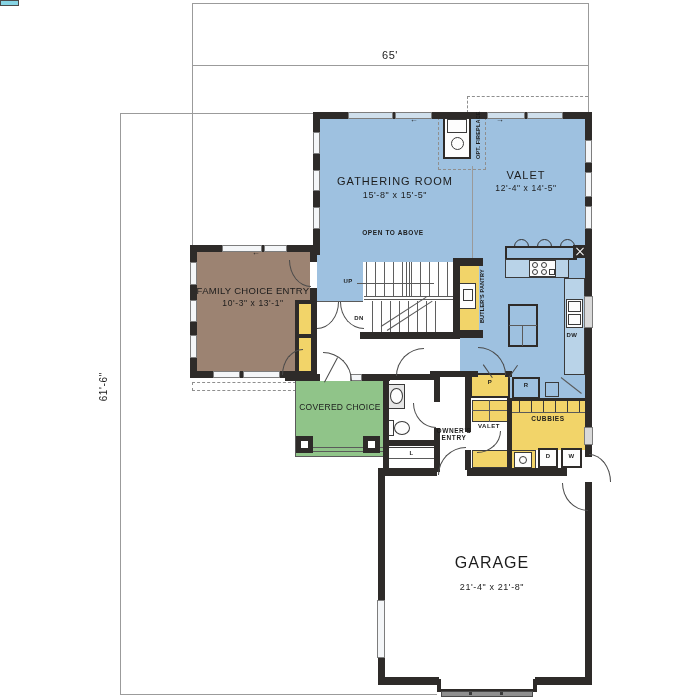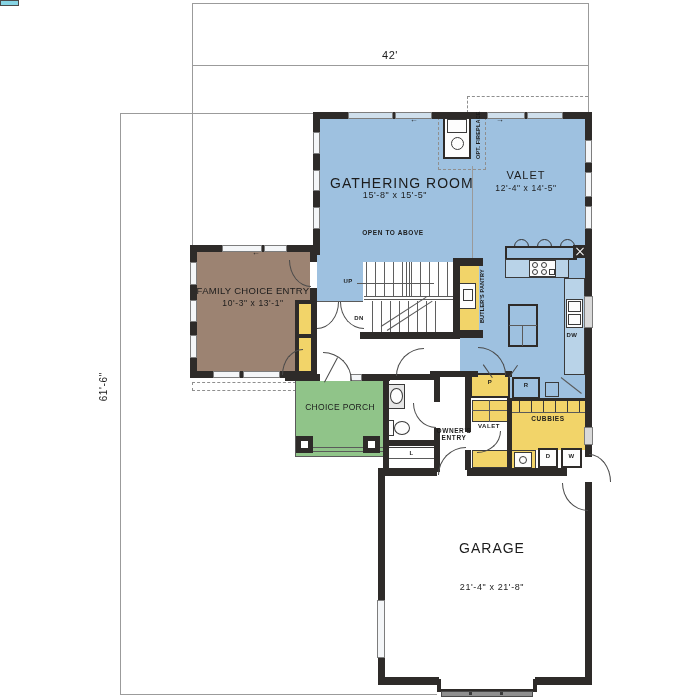--- a/index.html
+++ b/index.html
@@ -219,40 +219,40 @@
   <div class="arc arc-tl" style="left:396px;top:348px;width:28px;height:28px;"></div>
   <div class="arc arc-tr" style="left:478px;top:347px;width:28px;height:28px;"></div>
   <div class="arc arc-bl" style="left:413px;top:403px;width:23px;height:25px;"></div>
   <div class="arc arc-br" style="left:477px;top:431px;width:24px;height:22px;"></div>
   <div class="arc arc-tl" style="left:438px;top:447px;width:28px;height:28px;"></div>
   <div class="arc arc-bl" style="left:562px;top:483px;width:26px;height:28px;"></div>
   <div class="arc arc-tr" style="left:589px;top:454px;width:22px;height:28px;"></div>
   <div class="leaf" style="left:492px;top:362px;width:1px;height:16px;transform:rotate(-35deg);transform-origin:bottom left;"></div>
   <div class="leaf" style="left:508px;top:362px;width:1px;height:16px;transform:rotate(35deg);transform-origin:bottom left;"></div>
 
-  <div class="lbl" style="left:330px;top:49px;width:120px;font-size:11px;">42'</div>
+  <div class="lbl" style="left:330px;top:49px;width:120px;font-size:11px;">65'</div>
   <div class="lbl rot" style="left:74px;top:381px;width:60px;font-size:10px;">61'-6"</div>
 
-  <div class="lbl" style="left:330px;top:175px;width:130px;font-size:14px;letter-spacing:1px;">GATHERING ROOM</div>
+  <div class="lbl" style="left:330px;top:175px;width:130px;font-size:11px;letter-spacing:1px;">GATHERING ROOM</div>
   <div class="lbl" style="left:330px;top:190px;width:130px;font-size:9px;">15'-8" x 15'-5"</div>
   <div class="lbl" style="left:348px;top:229px;width:90px;font-size:6.5px;font-weight:bold;">OPEN TO ABOVE</div>
 
   <div class="lbl" style="left:482px;top:169px;width:88px;font-size:11px;letter-spacing:1px;">VALET</div>
   <div class="lbl" style="left:482px;top:184px;width:88px;font-size:8.5px;">12'-4" x 14'-5"</div>
 
   <div class="lbl" style="left:194px;top:286px;width:118px;font-size:9.5px;letter-spacing:.3px;">FAMILY CHOICE ENTRY</div>
   <div class="lbl" style="left:194px;top:299px;width:118px;font-size:8.5px;">10'-3" x 13'-1"</div>
 
-  <div class="lbl" style="left:293px;top:403px;width:94px;font-size:8.5px;letter-spacing:.3px;">CHOICE PORCH</div>
+  <div class="lbl" style="left:293px;top:403px;width:94px;font-size:8.5px;letter-spacing:.3px;">COVERED CHOICE</div>
 
   <div class="lbl wrap" style="left:436px;top:427px;width:36px;font-size:6.5px;font-weight:bold;">OWNER'S ENTRY</div>
   <div class="lbl" style="left:471px;top:423px;width:36px;font-size:6px;font-weight:bold;">VALET</div>
   <div class="lbl" style="left:512px;top:415px;width:72px;font-size:6.5px;font-weight:bold;">CUBBIES</div>
 
-  <div class="lbl" style="left:432px;top:540px;width:120px;font-size:14px;letter-spacing:1px;">GARAGE</div>
+  <div class="lbl" style="left:432px;top:554px;width:120px;font-size:16px;letter-spacing:1px;">GARAGE</div>
   <div class="lbl" style="left:432px;top:582px;width:120px;font-size:9px;">21'-4" x 21'-8"</div>
 
   <div class="lbl rot" style="left:447px;top:132px;width:62px;font-size:5.5px;font-weight:bold;letter-spacing:.2px;">OPT. FIREPLACE</div>
   <div class="lbl rot" style="left:446px;top:293px;width:72px;font-size:5.5px;font-weight:bold;letter-spacing:.2px;">BUTLER'S PANTRY</div>
 
   <div class="lbl small" style="left:341px;top:278px;width:14px;">UP</div>
   <div class="lbl small" style="left:352px;top:315px;width:14px;">DN</div>
   <div class="lbl small" style="left:563px;top:332px;width:18px;">DW</div>
   <div class="lbl small" style="left:470px;top:379px;width:40px;">P</div>
   <div class="lbl small" style="left:512px;top:382px;width:28px;">R</div>

